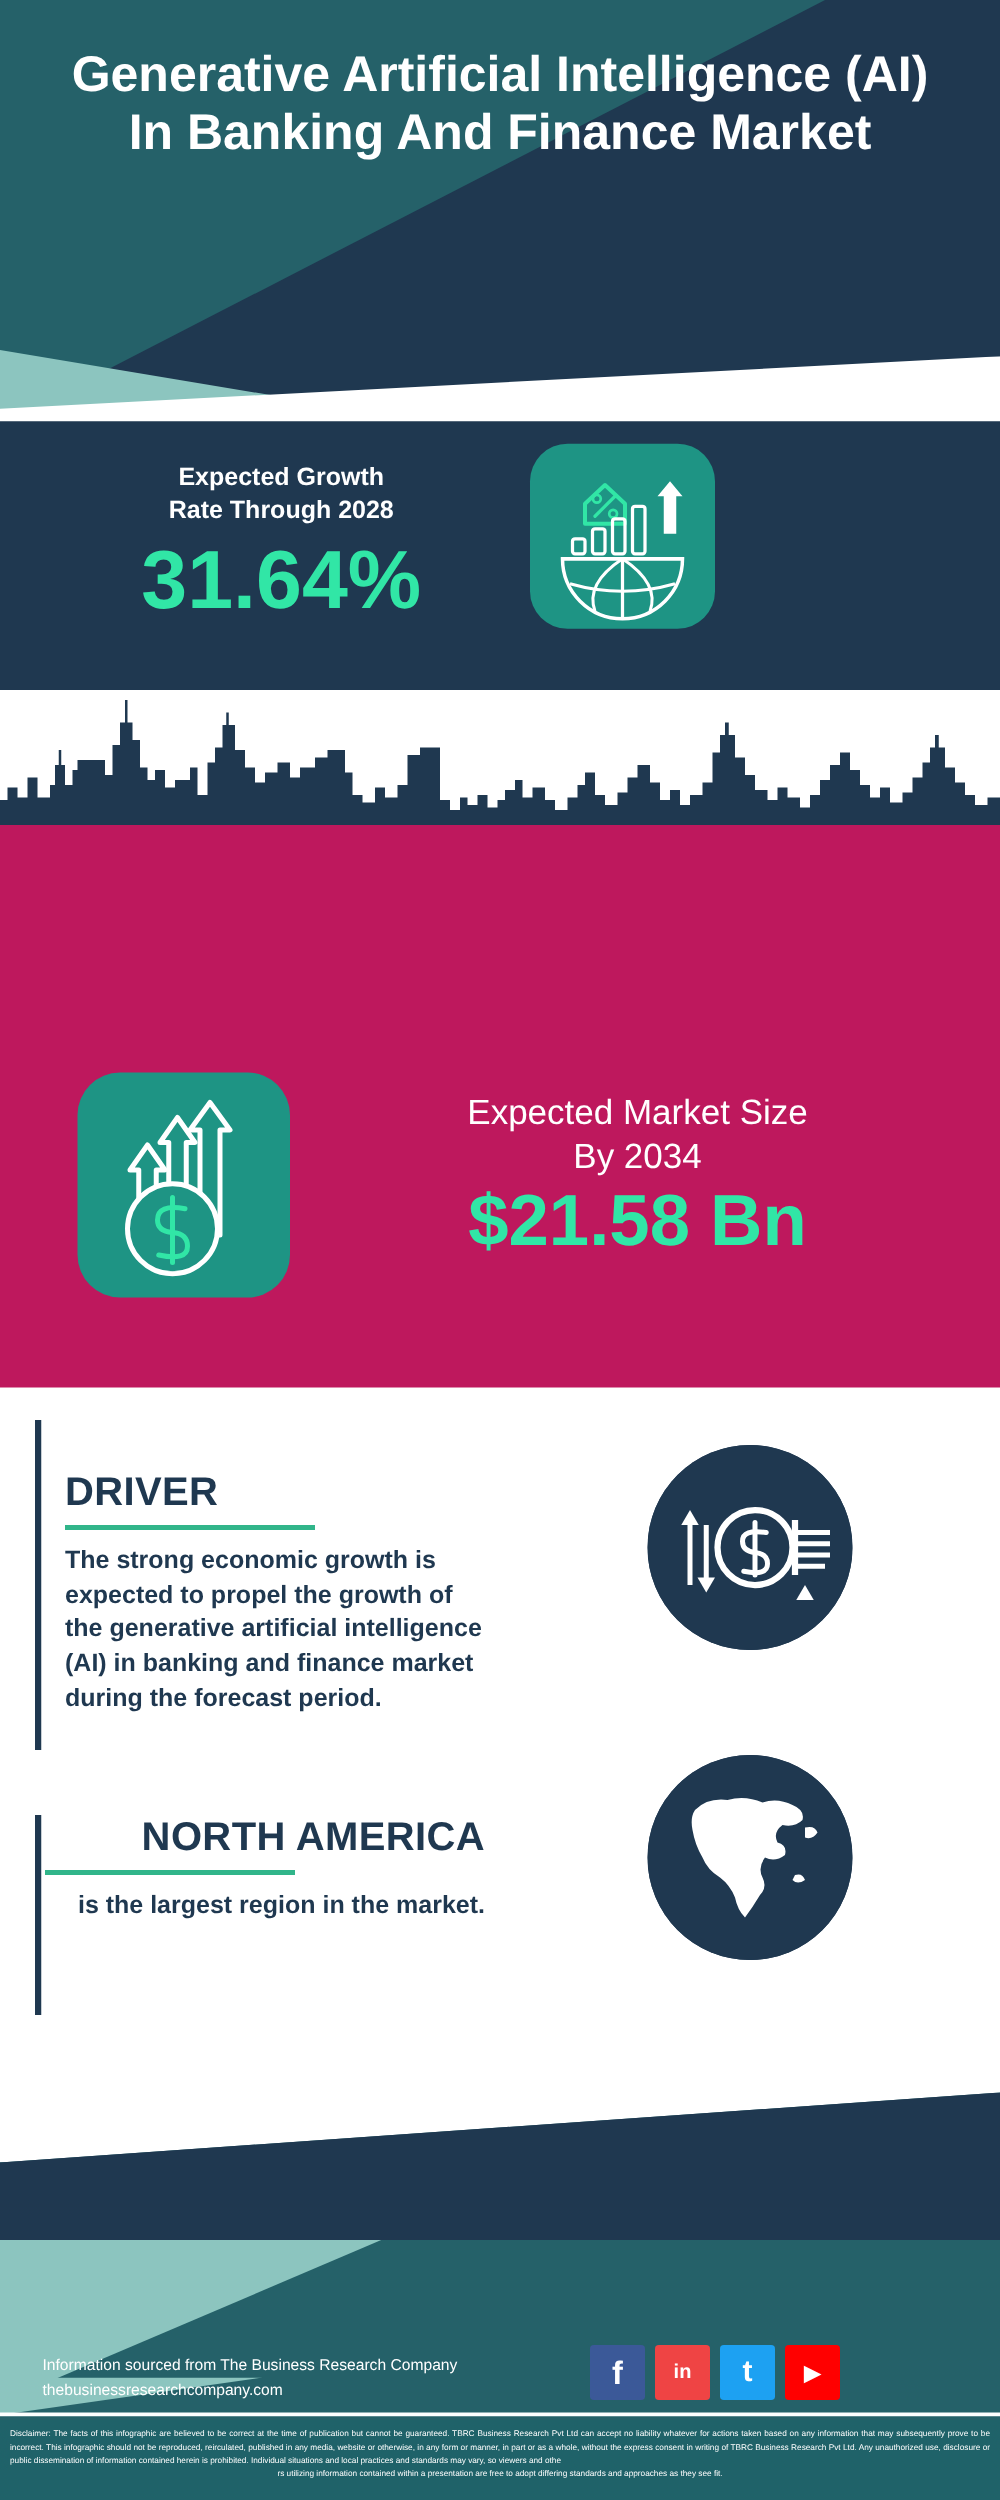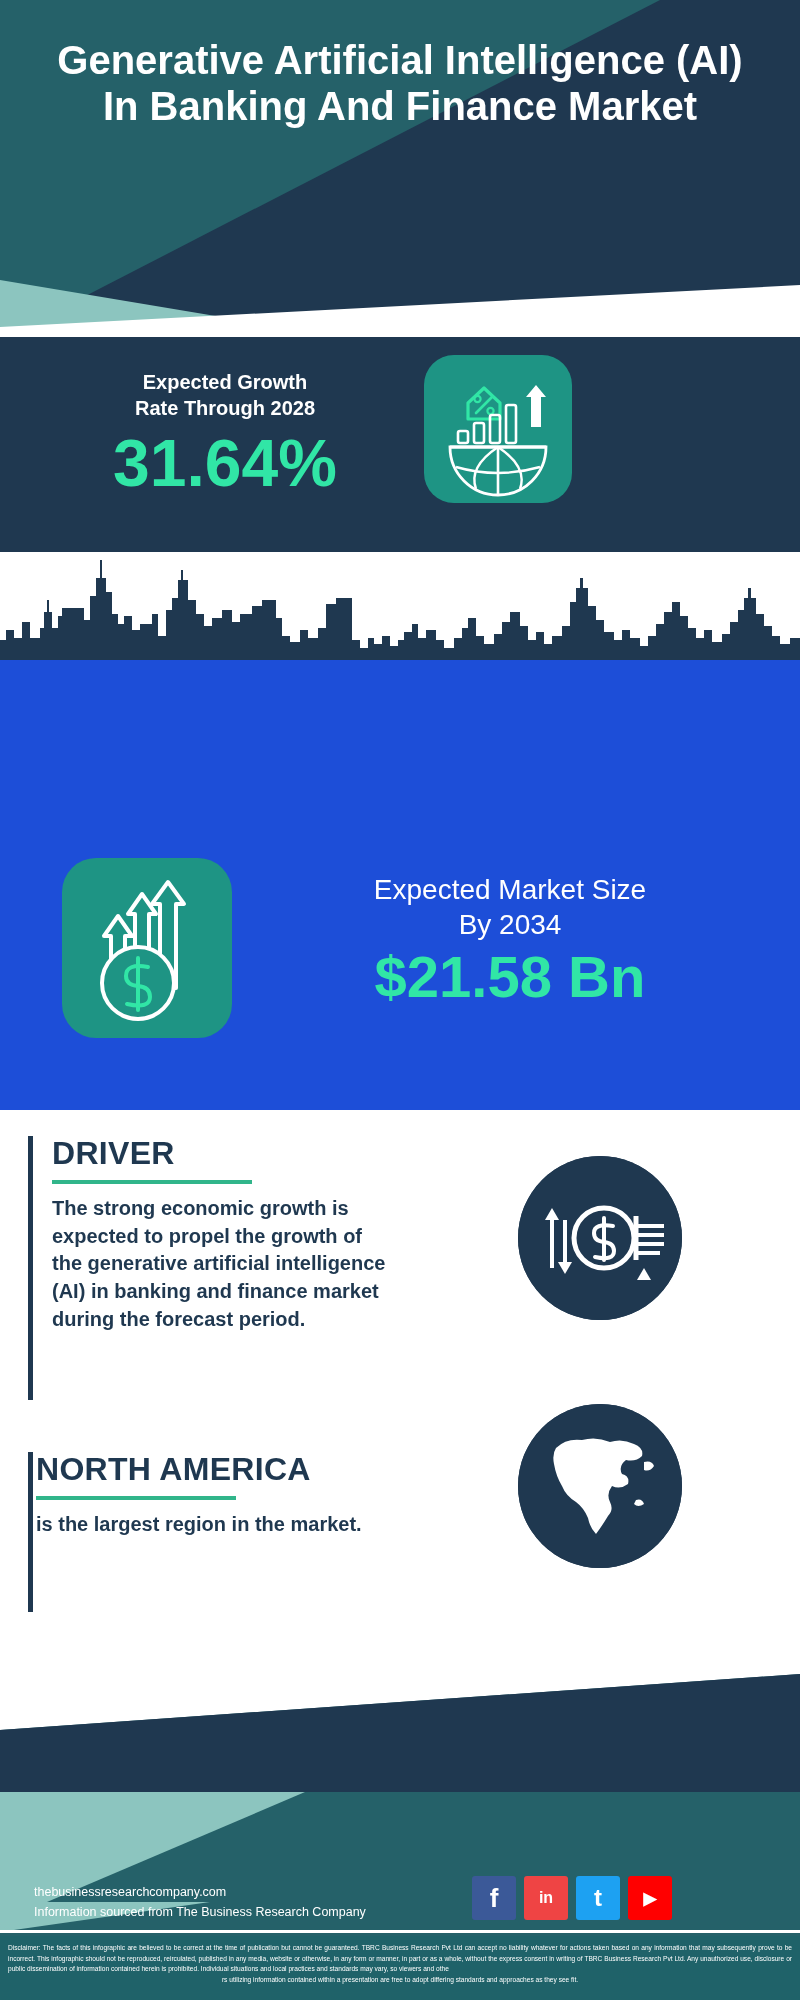--- a/index.html
+++ b/index.html
@@ -112,21 +112,21 @@
     left: 0; top: 108px;
     width: 800px; height: 204px;
     background: #1f3850;
   }
 
   
   .market-band {
     position: absolute;
     left: 0; top: 660px;
     width: 800px; height: 450px;
-    background: #1d4ed8;
+    background: #be185d;
     z-index: 3;
   }
   .market-icon-tile {
     position: absolute;
     left: 62px; top: 198px;
     width: 170px; height: 180px;
     background: #1e9484;
     border-radius: 34px;
   }
   .market-text-block {
@@ -356,21 +356,21 @@
       <div class="market-label">Expected Market Size</div>
       <div class="market-label">By 2034</div>
       <div class="market-value">$21.58 Bn</div>
     </div>
   </div>
 
   <div class="content-section">
 
     <div class="fact-block" style="left:28px; top:32px; width:360px;">
       <div class="fact-rule" style="height:264px;"></div>
-      <div style="padding-left:24px;">
+      <div style="padding-left:24px;margin-top:40px;">
         <div class="fact-title">DRIVER</div>
         <div class="fact-underline"></div>
         <div class="fact-body">The strong economic growth is expected to propel the growth of the generative artificial intelligence (AI) in banking and finance market during the forecast period.</div>
       </div>
     </div>
 
     <div class="circle-icon" style="left:518px; top:52px; width:164px; height:164px;">
       <svg width="164" height="164" viewBox="0 0 164 164">
         <circle cx="82" cy="82" r="82" fill="#1f3850"></circle>
         <path d="M34 56 L34 112" stroke="#ffffff" stroke-width="4" fill="none"></path>
@@ -386,21 +386,21 @@
           <rect x="120" y="86" width="26" height="4"></rect>
           <rect x="120" y="95" width="22" height="4"></rect>
         </g>
         <path d="M118 60 L118 104" stroke="#ffffff" stroke-width="5" fill="none"></path>
         <path d="M126 112 L119 124 L133 124 Z" fill="#ffffff"></path>
       </svg>
     </div>
 
     <div class="fact-block" style="left:28px; top:348px; width:360px;">
       <div class="fact-rule" style="height:160px;"></div>
-      <div style="padding-left:8px;">
+      <div style="padding-left:8px;text-align:right;">
         <div class="fact-title">NORTH AMERICA</div>
         <div class="fact-underline"></div>
         <div class="fact-body">is the largest region in the market.</div>
       </div>
     </div>
 
     <div class="circle-icon" style="left:518px; top:300px; width:164px; height:164px;">
       <svg width="164" height="164" viewBox="0 0 164 164">
         <circle cx="82" cy="82" r="82" fill="#1f3850"></circle>
         <path fill="#ffffff" d="M38 44 Q48 34 64 36 Q78 32 92 38 Q104 34 116 40 Q126 44 124 52
@@ -413,22 +413,22 @@
   </div>
 
   <div class="footer-wrap">
     <div class="footer-base"></div>
     <div class="footer-white-wedge"></div>
     <div class="footer-dark-wedge"></div>
     <div class="footer-lightteal-wedge"></div>
     <div class="footer-lightteal-wedge2"></div>
 
     <div class="footer-source">
+      <div>Information sourced from The Business Research Company</div>
       <div>thebusinessresearchcompany.com</div>
-      <div>Information sourced from The Business Research Company</div>
     </div>
 
     <div class="social-row">
       <div class="social-btn" style="background:#3b5998; font-size:26px;">f</div>
       <div class="social-btn" style="background:#ef4444; font-size:16px;text-align:right;">in</div>
       <div class="social-btn" style="background:#1da1f2; font-size:24px;">t</div>
       <div class="social-btn" style="background:#ff0000; font-size:17px;">▶</div>
     </div>
 
     <div class="divider-white"></div>

